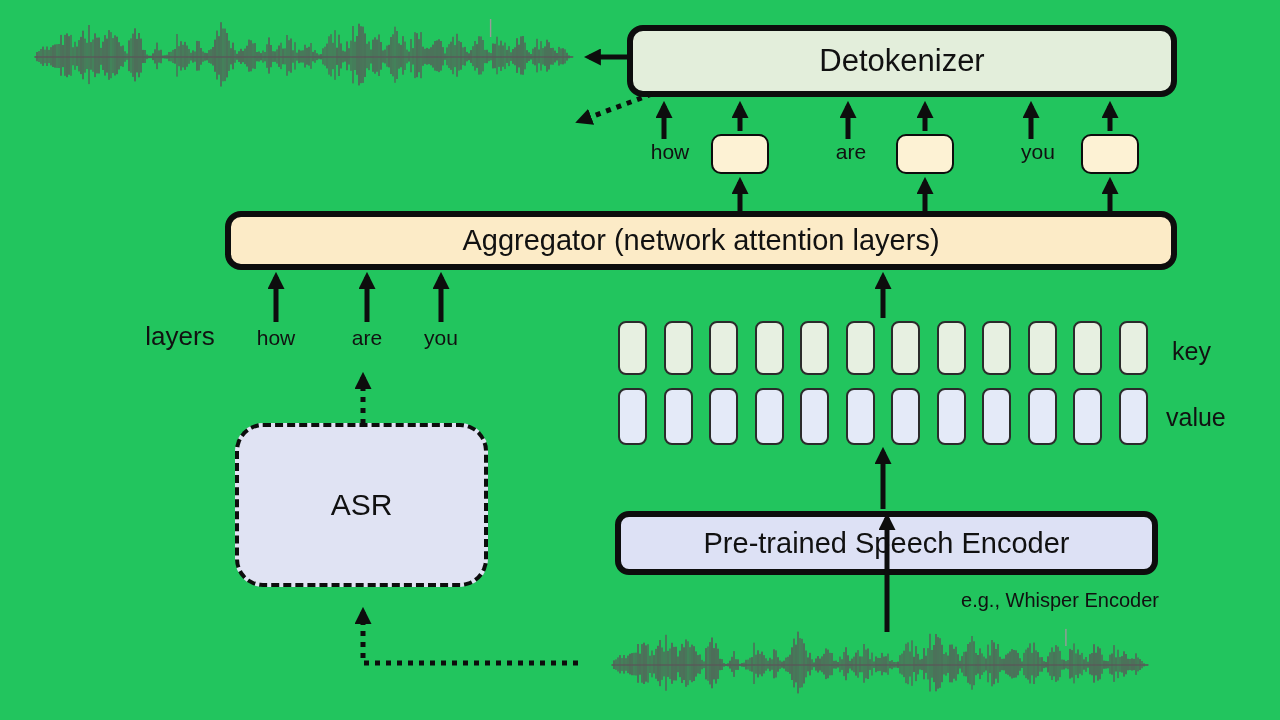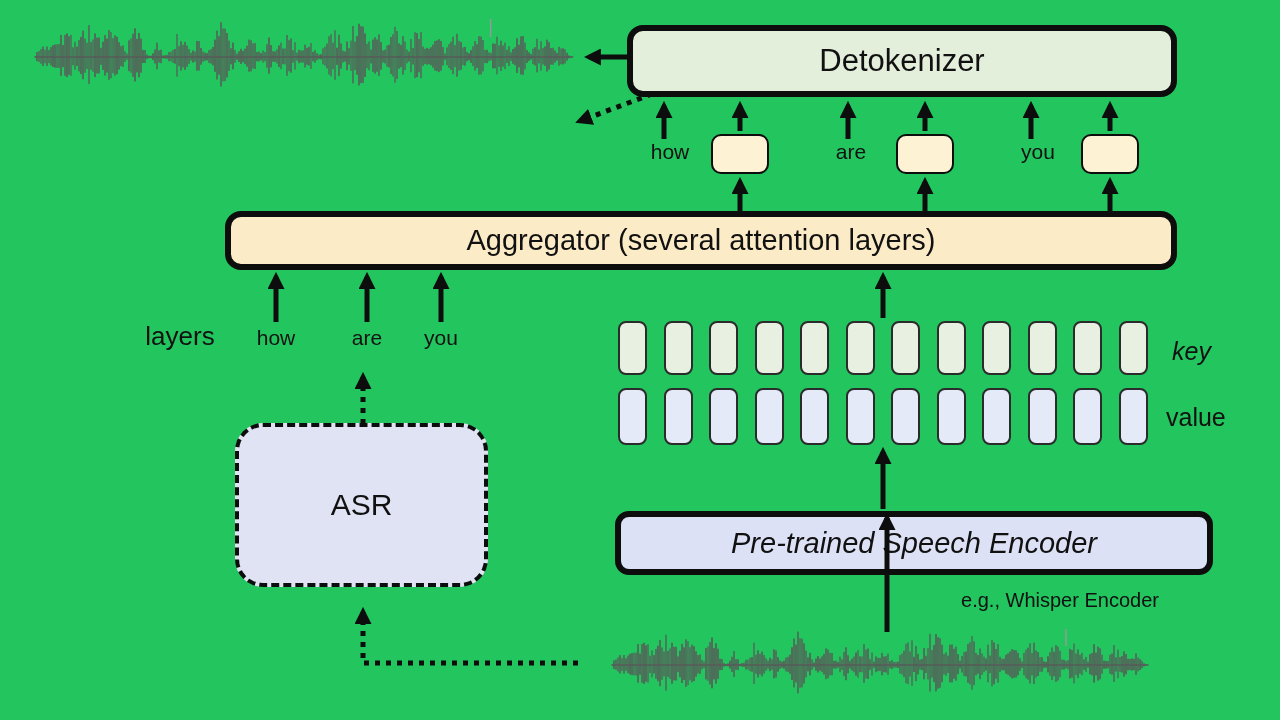--- a/index.html
+++ b/index.html
@@ -9,37 +9,37 @@
   }
   .center-text{position:absolute;transform:translate(-50%,-50%);white-space:nowrap;}
   .box{
     position:absolute;box-sizing:border-box;display:flex;align-items:center;justify-content:center;
     border:6px solid var(--outline,#0d0d0d);border-radius:16px;
   }
   #detokenizer{left:627px;top:25px;width:550px;height:72px;background:var(--detokenizer-fill,#e3eedb);font-size:31px;}
   #aggregator{left:225px;top:211px;width:952px;height:59px;background:var(--aggregator-fill,#fcebc7);font-size:29px;}
   #asr{left:235px;top:423px;width:253px;height:164px;background:var(--asr-fill,#e0e3f3);
        border:4.5px dashed var(--outline,#0d0d0d);border-radius:28px;font-size:30px;}
-  #encoder{left:615px;top:511px;width:598px;height:64px;background:var(--encoder-fill,#dde1f5);font-size:29px;border-radius:14px;font-style:italic;}
+  #encoder{left:615px;top:511px;width:543px;height:64px;background:var(--encoder-fill,#dde1f5);font-size:29px;border-radius:14px;}
   #tts-note{left:356px;top:146px;text-align:center;font-size:24px;line-height:39px;}
   .token-word{font-size:21px;}
   .token-box{
     position:absolute;width:58px;height:40px;box-sizing:border-box;
     border:2.5px solid var(--outline,#0d0d0d);border-radius:10px;background:var(--token-fill,#fdf2d4);
   }
   #query-label{left:180px;top:336px;font-size:26px;}
   .query-word{font-size:21px;}
   .kv-row{position:absolute;display:flex;gap:16.5px;}
   #key-row{left:618px;top:321px;}
   #value-row{left:618px;top:388px;}
   .key-box,.value-box{box-sizing:border-box;border:2.5px solid #2b2b2b;border-radius:8px;}
   .key-box{width:29px;height:54px;background:var(--key-fill,#e7f0e1);}
   .value-box{width:29px;height:57px;background:var(--value-fill,#e4eaf8);}
   .kv-label{position:absolute;transform:translateY(-50%);font-size:25px;}
-  #key-label{left:1172px;top:351px;font-style:italic;}
+  #key-label{left:1172px;top:351px;}
   #value-label{left:1166px;top:417px;}
   #encoder-caption{left:1060px;top:600px;font-size:20px;}
   #connectors{position:absolute;left:0;top:0;width:1280px;height:720px;pointer-events:none;}
   svg.wave{position:absolute;}
   #wave-top{left:33px;top:17px;width:542px;height:80px;}
   #wave-bottom{left:610px;top:627px;width:540px;height:76px;}
 </style>
 </head>
 <body>
 
@@ -599,21 +599,21 @@
 
 
   <span class="center-text token-word" style="left:670px;top:152px;">how</span>
   <div class="token-box" style="left:711px;top:134px;"></div>
   <span class="center-text token-word" style="left:851px;top:152px;">are</span>
   <div class="token-box" style="left:896px;top:134px;"></div>
   <span class="center-text token-word" style="left:1038px;top:152px;">you</span>
   <div class="token-box" style="left:1081px;top:134px;"></div>
 
   <div id="aggregator" class="box">
-    <span>Aggregator (several attention layers)</span>
+    <span>Aggregator (network attention layers)</span>
   </div>
 
   <span id="query-label" class="center-text">layers</span>
   <span class="center-text query-word" style="left:276px;top:338px;">how</span>
   <span class="center-text query-word" style="left:367px;top:338px;">are</span>
   <span class="center-text query-word" style="left:441px;top:338px;">you</span>
 
   <div id="key-row" class="kv-row">
       <div class="key-box"></div>
       <div class="key-box"></div>

